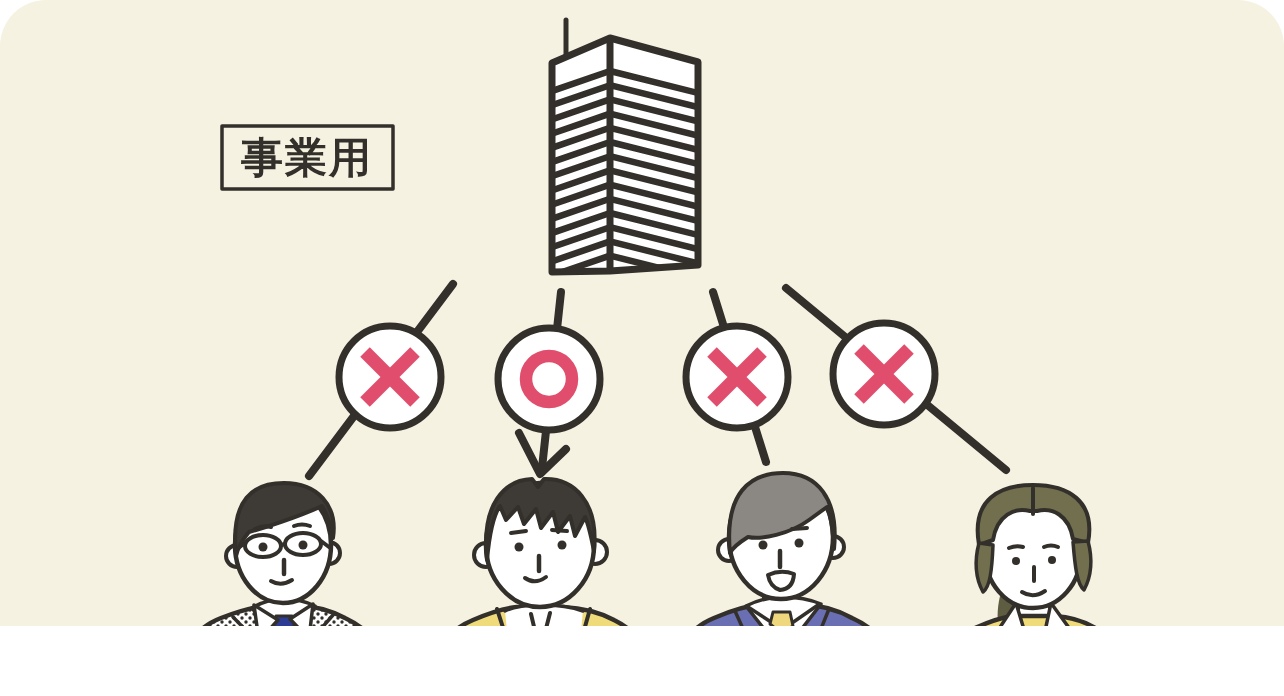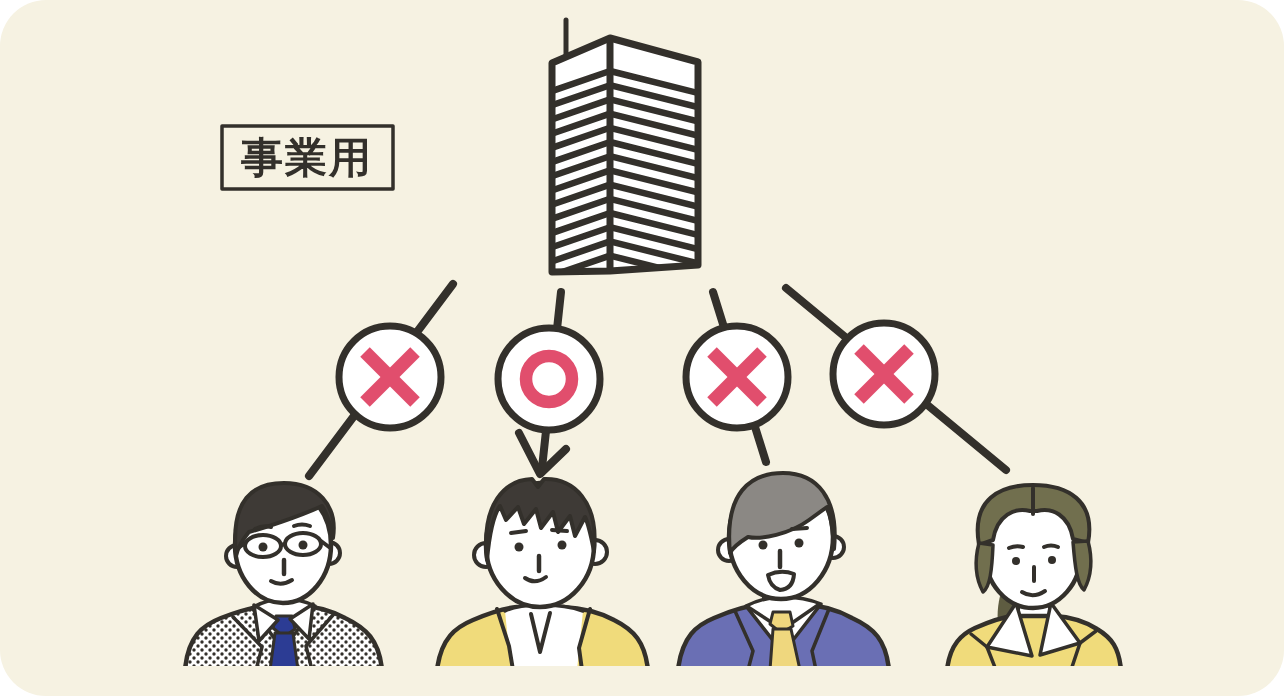--- a/index.html
+++ b/index.html
@@ -1,17 +1,17 @@
 <!DOCTYPE html>
 <html style="--bg: #F6F2E2; --ink: #33302B; --mark: #E14E6D; --hair1: #3E3A36; --tie1: #2C3C94; --hair2: #3E3A36; --outfit2: #F0DB7B; --hair3: #8B8884; --outfit3: #6A6FB4; --tie3: #EFD77E; --hair4: #716F4E; --outfit4: #F0DB7B; --hairshadow4: #5E5C41;"><head>
 <meta charset="utf-8">
 <title></title>
 <style>
   html,body{margin:0;padding:0;background:#fff;}
-  .page{width:1284px;height:696px;position:relative;}
+  .page{width:1284px;height:626px;position:relative;}
   svg{display:block;}
   svg *{stroke-linecap:round;stroke-linejoin:round;}
   .ln{stroke:var(--ink);fill:none;}
   .lw{stroke:var(--ink);fill:#fff;}
   .dot{fill:var(--ink);stroke:none;}
   .label-text{
     font-family:"Liberation Sans","DejaVu Sans",sans-serif;
     font-size:42px;font-weight:600;fill:var(--ink);letter-spacing:2px;
   }
 </style>

